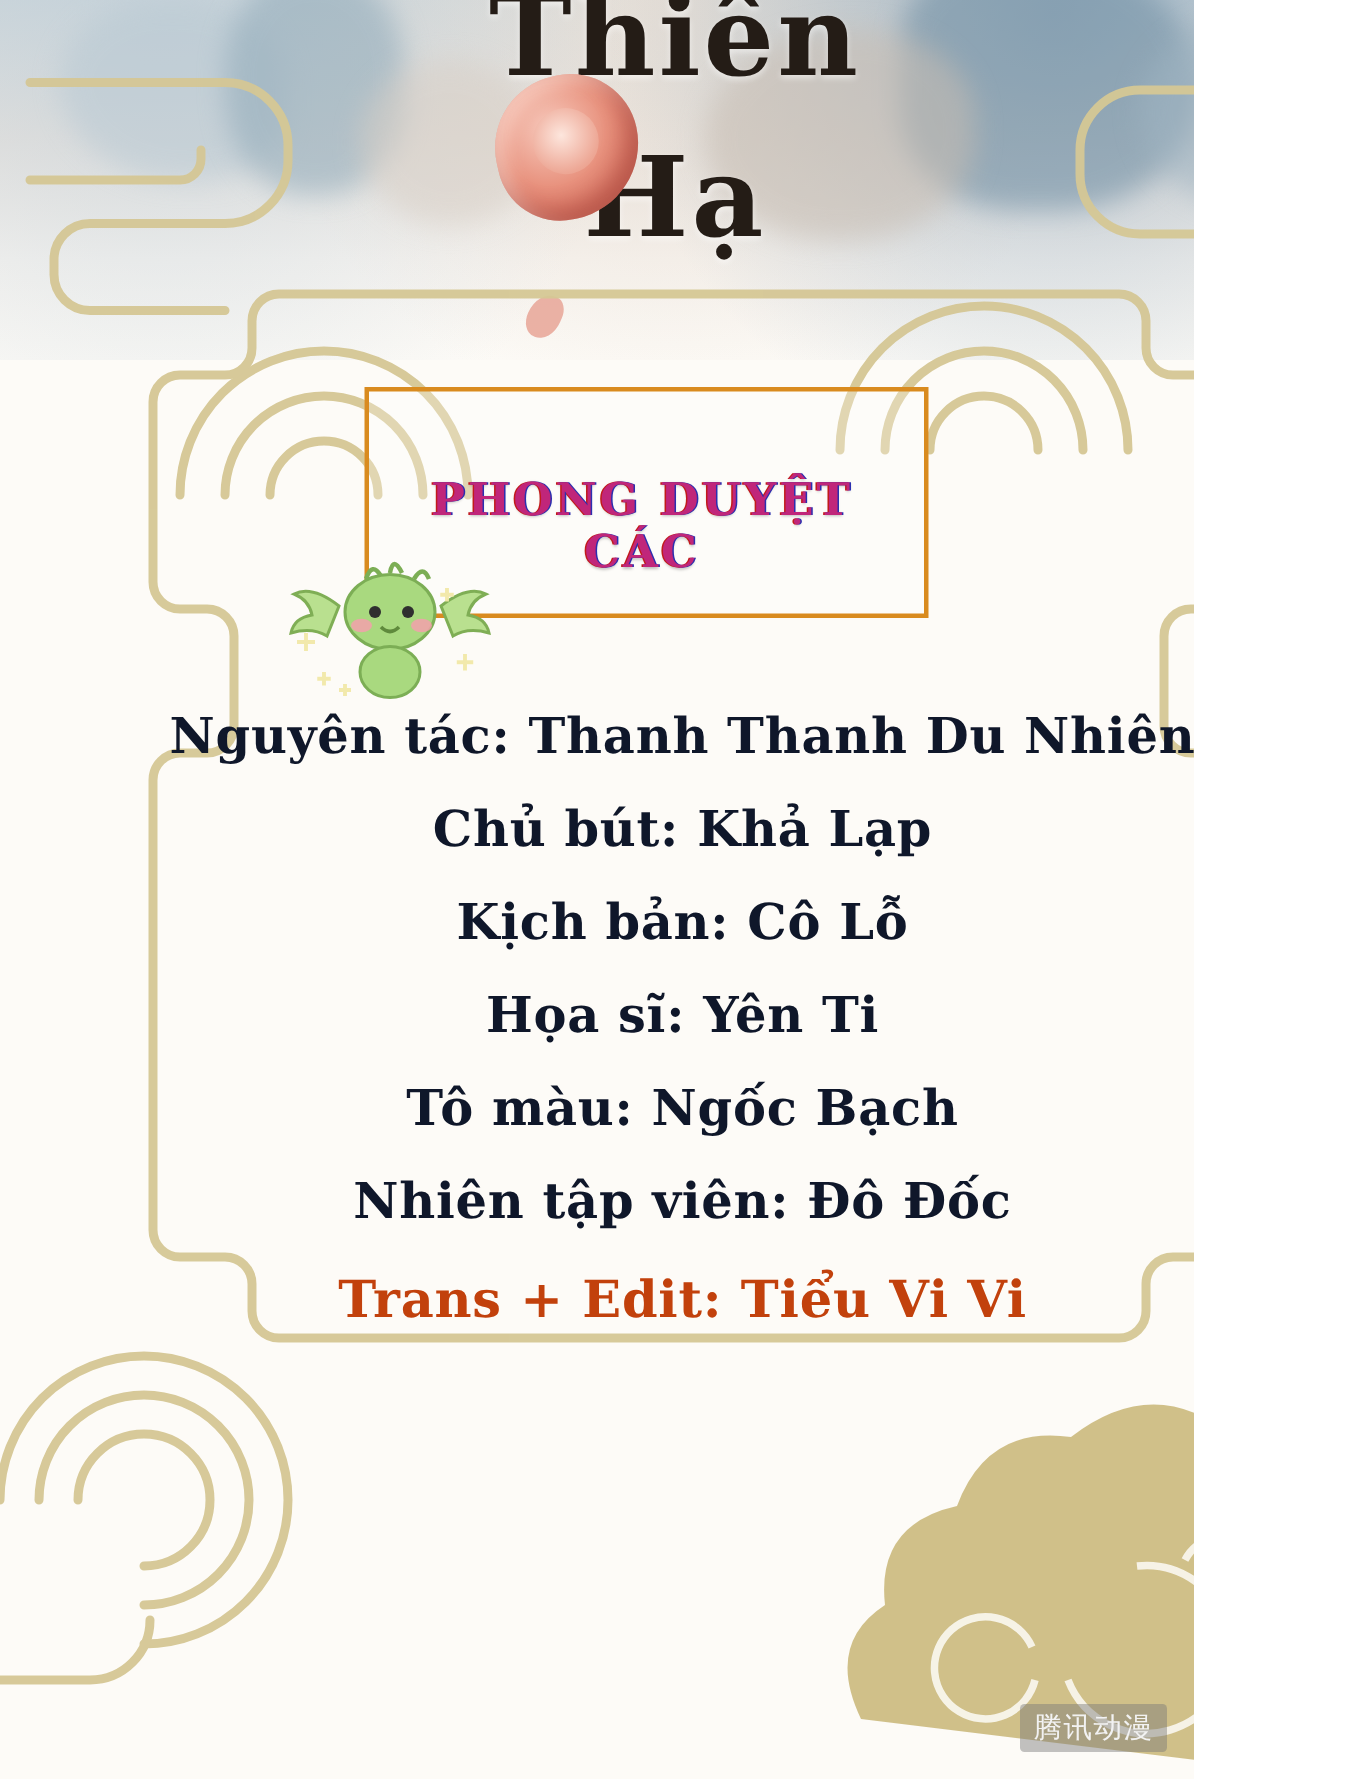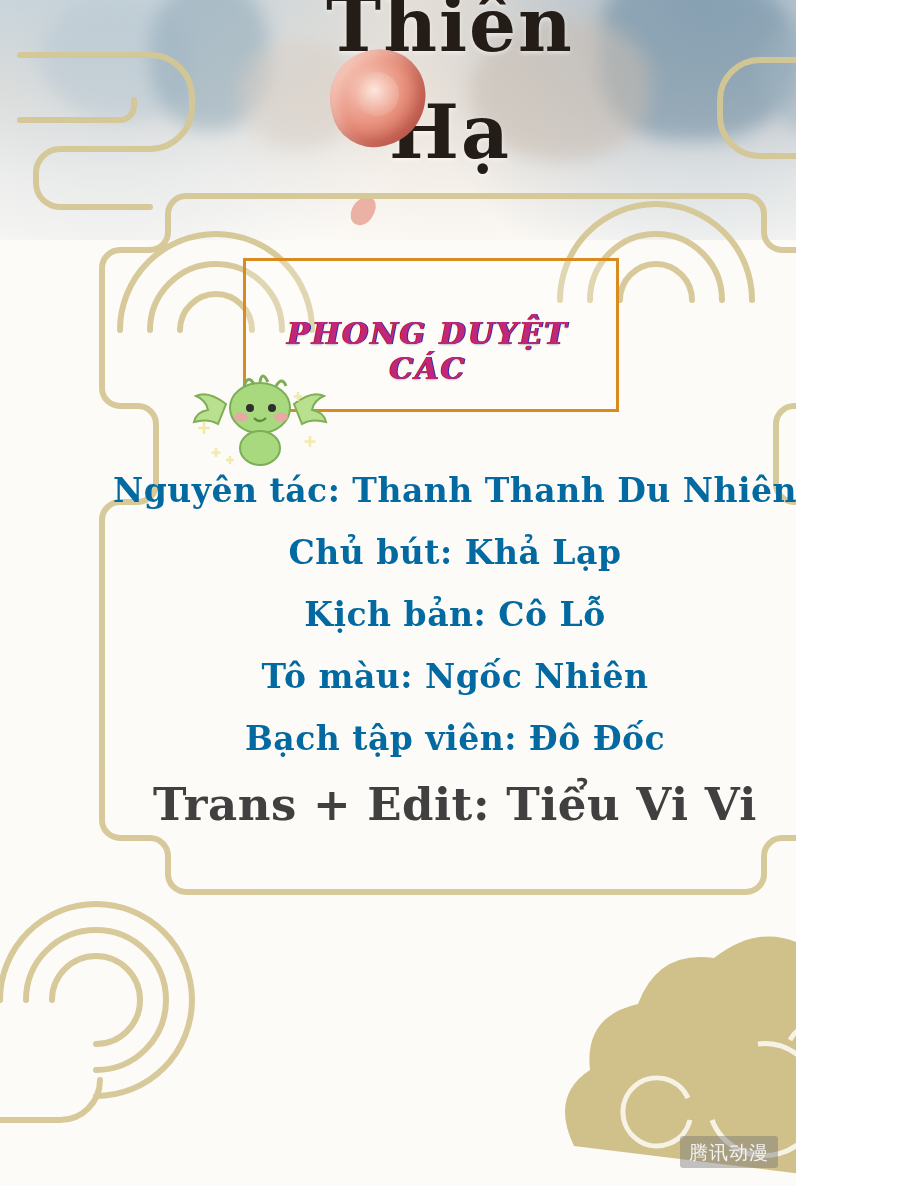--- a/index.html
+++ b/index.html
@@ -120,48 +120,47 @@
     text-align: center;
     font-family: "DejaVu Serif", serif;
     font-weight: 700;
     font-size: 30px;
     letter-spacing: 2px;
     color: #c0267a;
     text-shadow:
       1px 0 0 #2b2fb0,
       -1px 0 0 #c21a1a,
       0 1px 2px rgba(0,0,0,0.25);
-    font-style: italic;
   }
 
   
   .mascot {
     position: absolute;
     left: 186px; top: 366px;
     width: 150px; height: 100px;
   }
 
   
   .credits {
     position: absolute;
     left: 60px; top: 460px;
     width: 790px;
     text-align: center;
   }
   .credit-line {
     font-family: "DejaVu Serif", serif;
     font-size: 33px;
     font-weight: 600;
-    color: #0369a1;
+    color: #0f172a;
     line-height: 62px;
     letter-spacing: 0.5px;
   }
   .credit-line.last {
-    color: #404040;
-    font-size: 45px;
+    color: #c2410c;
+    font-size: 34px;
     font-weight: 700;
     margin-top: 4px;
   }
 
   
   .watermark {
     position: absolute;
     right: 18px; bottom: 18px;
     padding: 5px 9px;
     background: rgba(120,120,120,0.45);
@@ -263,20 +262,21 @@
       <path d="M124 70 l0 11 M118.5 75.5 l11 0"></path>
       <path d="M112 26 l0 9 M107.5 30.5 l9 0"></path>
       <path d="M44 90 l0 8 M40 94 l8 0"></path>
     </g>
   </svg>
 
   <div class="credits">
     <div class="credit-line">Nguyên tác: Thanh Thanh Du Nhiên</div>
     <div class="credit-line">Chủ bút: Khả Lạp</div>
     <div class="credit-line">Kịch bản: Cô Lỗ</div>
-    <div class="credit-line">Tô màu: Ngốc Nhiên</div>
-    <div class="credit-line">Bạch tập viên: Đô Đốc</div>
+    <div class="credit-line">Họa sĩ: Yên Ti</div>
+    <div class="credit-line">Tô màu: Ngốc Bạch</div>
+    <div class="credit-line">Nhiên tập viên: Đô Đốc</div>
     <div class="credit-line last">Trans + Edit: Tiểu Vi Vi</div>
   </div>
 
   <div class="watermark">腾讯动漫</div>
 
 </div>
 
 </body></html>

